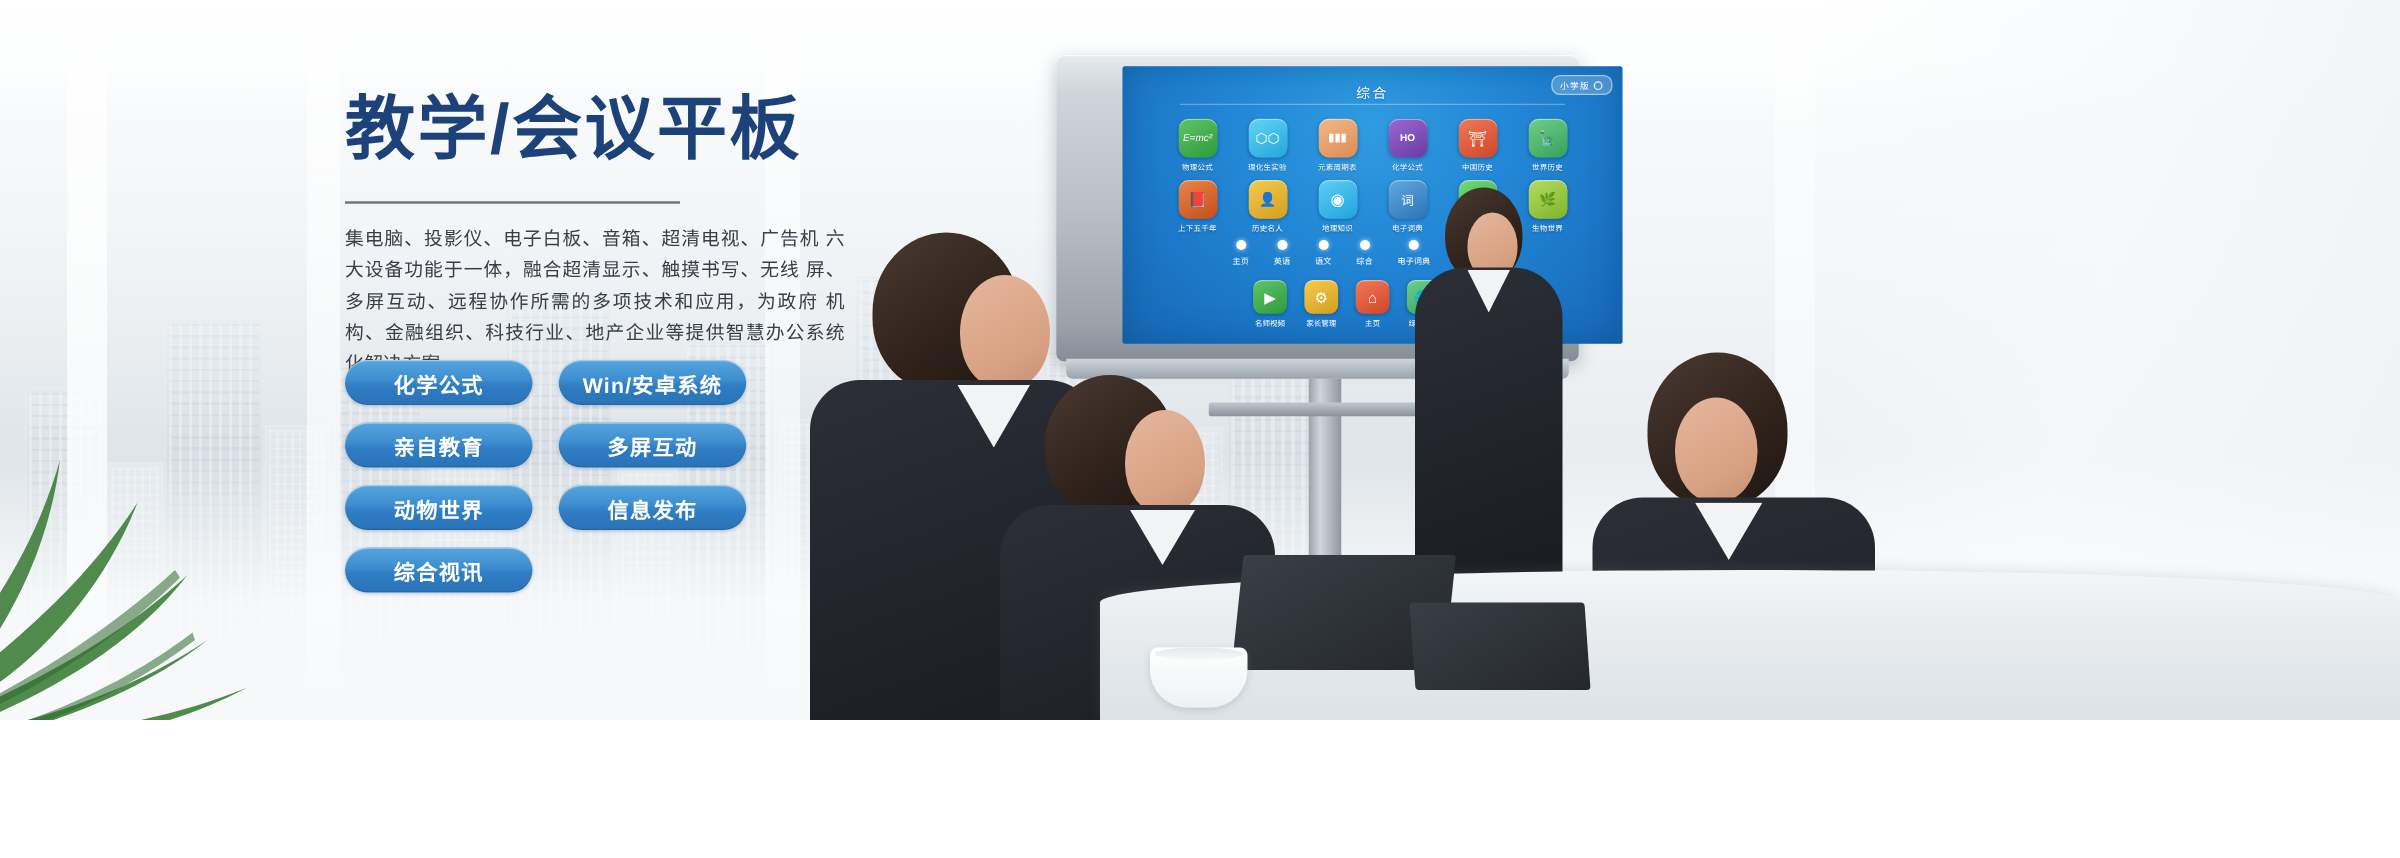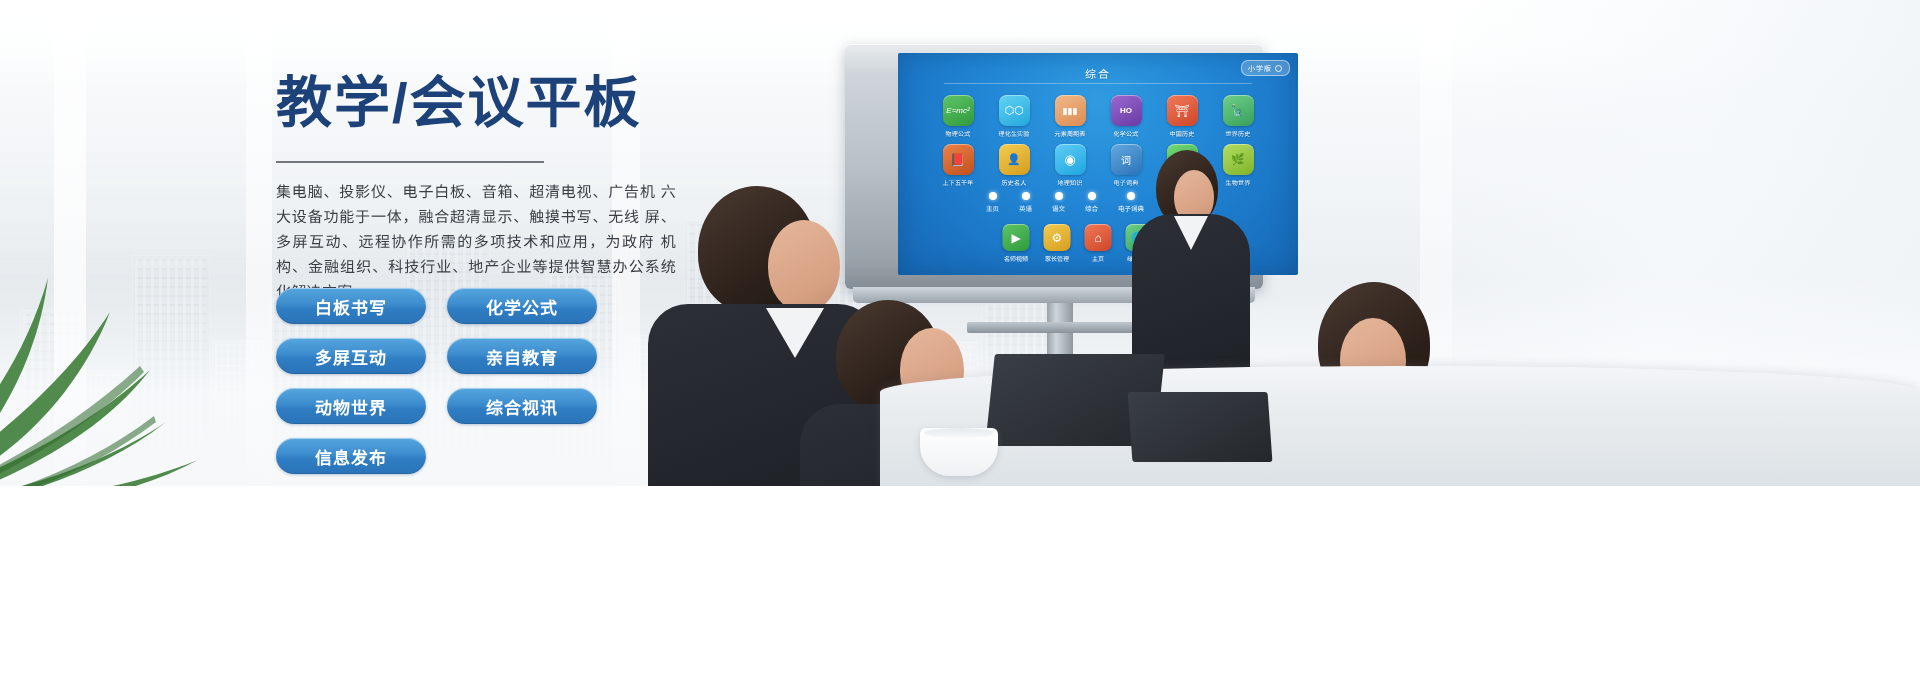--- a/index.html
+++ b/index.html
@@ -5,21 +5,21 @@
 <style>
   * { box-sizing: border-box; margin: 0; padding: 0; }
   html, body {
     width: 1920px; height: 686px;
     overflow: hidden;
     font-family: "Liberation Sans", "DejaVu Sans", sans-serif;
   }
 
   .banner {
     position: relative;
-    width: 1920px; height: 486px;
+    width: 1920px; height: 576px;
     overflow: hidden;
     background: linear-gradient(175deg, #f3f6f8 0%, #eef2f5 30%, #e7ecef 60%, #eceff1 100%);
   }
 
   
   .bg-sky {
     position: absolute; inset: 0;
     background:
       linear-gradient(to bottom, #fbfcfd 0%, #f2f5f7 38%, #e9edf0 62%, #eef1f3 100%);
   }
@@ -368,27 +368,27 @@
     </g>
   </svg>
 
   <div class="copy">
     <h1 class="hero-title">教学/会议平板</h1>
     <div class="divider"></div>
     <p class="hero-desc">集电脑、投影仪、电子白板、音箱、超清电视、广告机 六大设备功能于一体，融合超清显示、触摸书写、无线 屏、多屏互动、远程协作所需的多项技术和应用，为政府 机构、金融组织、科技行业、地产企业等提供智慧办公系统 化解决方案。</p>
   </div>
 
   <div class="btn-grid">
-    <button class="pill">白板书写</button>
     <button class="pill">化学公式</button>
+    <button class="pill">Win/安卓系统</button>
+    <button class="pill">亲自教育</button>
     <button class="pill">多屏互动</button>
-    <button class="pill">亲自教育</button>
     <button class="pill">动物世界</button>
+    <button class="pill">信息发布</button>
     <button class="pill">综合视讯</button>
-    <button class="pill">信息发布</button>
   </div>
 
   <div class="panel-wrap">
     <div class="stand-post"></div>
     <div class="stand-bar"></div>
     <div class="stand-bar2"></div>
 
     <div class="panel-bezel">
       <div class="panel-screen">
 

